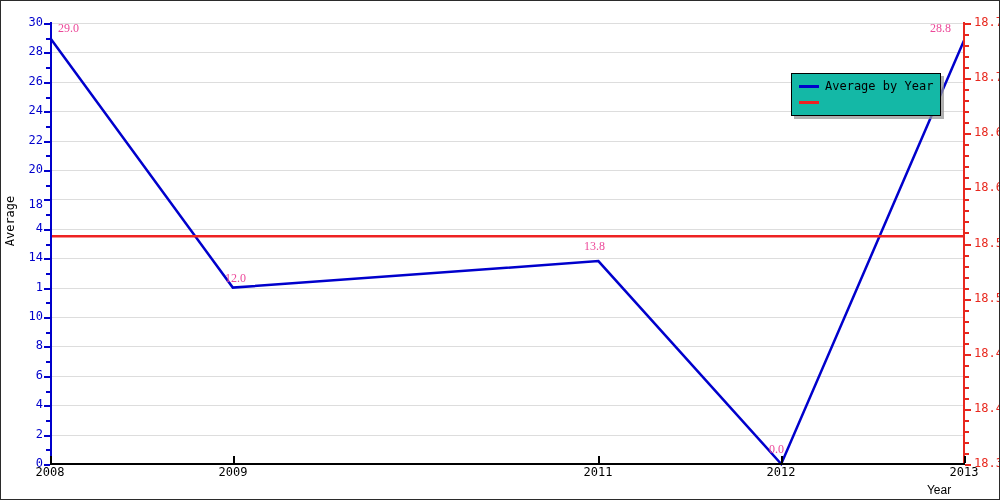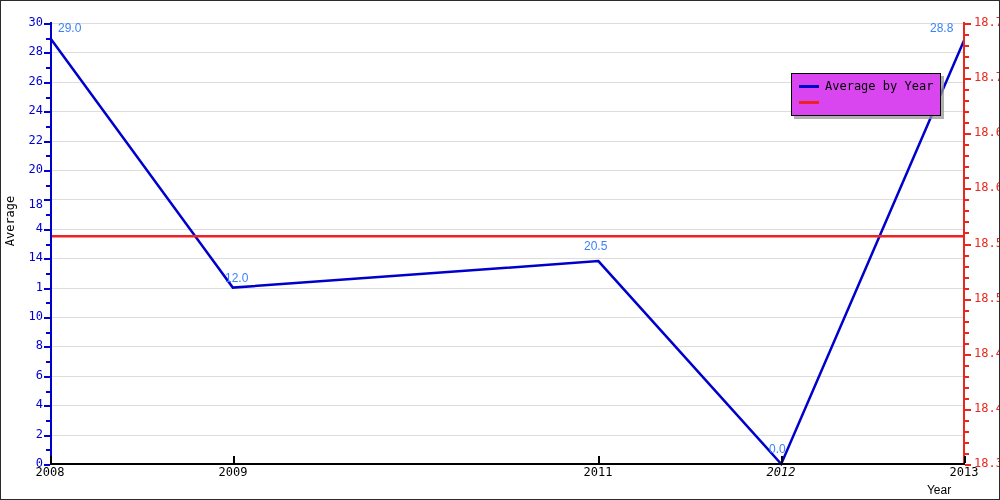--- a/index.html
+++ b/index.html
@@ -138,31 +138,31 @@
     top: 482px;
     color: #000000;
     font-size: 12px;
     font-family: Liberation Sans, sans-serif;
     white-space: nowrap;
     transform: translateX(-50%);
   }
   
   .point-label {
     position: absolute;
-    color: #3b82f6;
-    font-size: 12px;
-    font-family: Liberation Sans, sans-serif;
+    color: #ec4899;
+    font-size: 12px;
+    font-family: Liberation Serif, serif;
     white-space: nowrap;
   }
   
   #legend {
     position: absolute;
     left: 790px;
     top: 72px;
-    background: #d946ef;
+    background: #14b8a6;
     border: 1px solid #000000;
     box-shadow: 3px 3px 0 rgba(150,150,150,0.75);
     padding: 4px 7px 5px 7px;
     box-sizing: border-box;
   }
   .legend-row {
     display: flex;
     align-items: center;
     height: 16px;
   }
@@ -321,29 +321,29 @@
       <div class="label-right-wrap" style="top: 14px;">18.75</div>
     </div>
   <div id="bottom-ticks">
       <div class="tick-bottom" style="left: 49px;"></div>
       <div class="label-bottom" style="left: 49px;">2008</div>
       <div class="tick-bottom" style="left: 232px;"></div>
       <div class="label-bottom" style="left: 232px;">2009</div>
       <div class="tick-bottom" style="left: 597px;"></div>
       <div class="label-bottom" style="left: 597px;">2011</div>
       <div class="tick-bottom" style="left: 780px;"></div>
-      <div class="label-bottom" style="left: 780px; font-style: italic;">2012</div>
+      <div class="label-bottom" style="left: 780px;">2012</div>
       <div class="tick-bottom" style="left: 963px;"></div>
       <div class="label-bottom" style="left: 963px;">2013</div>
     </div>
 
   <div id="point-labels">
       <div class="point-label" style="left: 57px; top: 20px;">29.0</div>
       <div class="point-label" style="left: 224px; top: 270px;">12.0</div>
-      <div class="point-label" style="left: 583px; top: 238px;">20.5</div>
+      <div class="point-label" style="left: 583px; top: 238px;">13.8</div>
       <div class="point-label" style="left: 768px; top: 441px;">0.0</div>
       <div class="point-label" style="left: 929px; top: 20px;">28.8</div>
     </div>
 
   <div id="ylabel">Average</div>
   <div id="xlabel">Year</div>
 
   <div id="legend">
     <div class="legend-row">
       <span class="legend-swatch" style="background: rgb(0, 0, 204);"></span>

